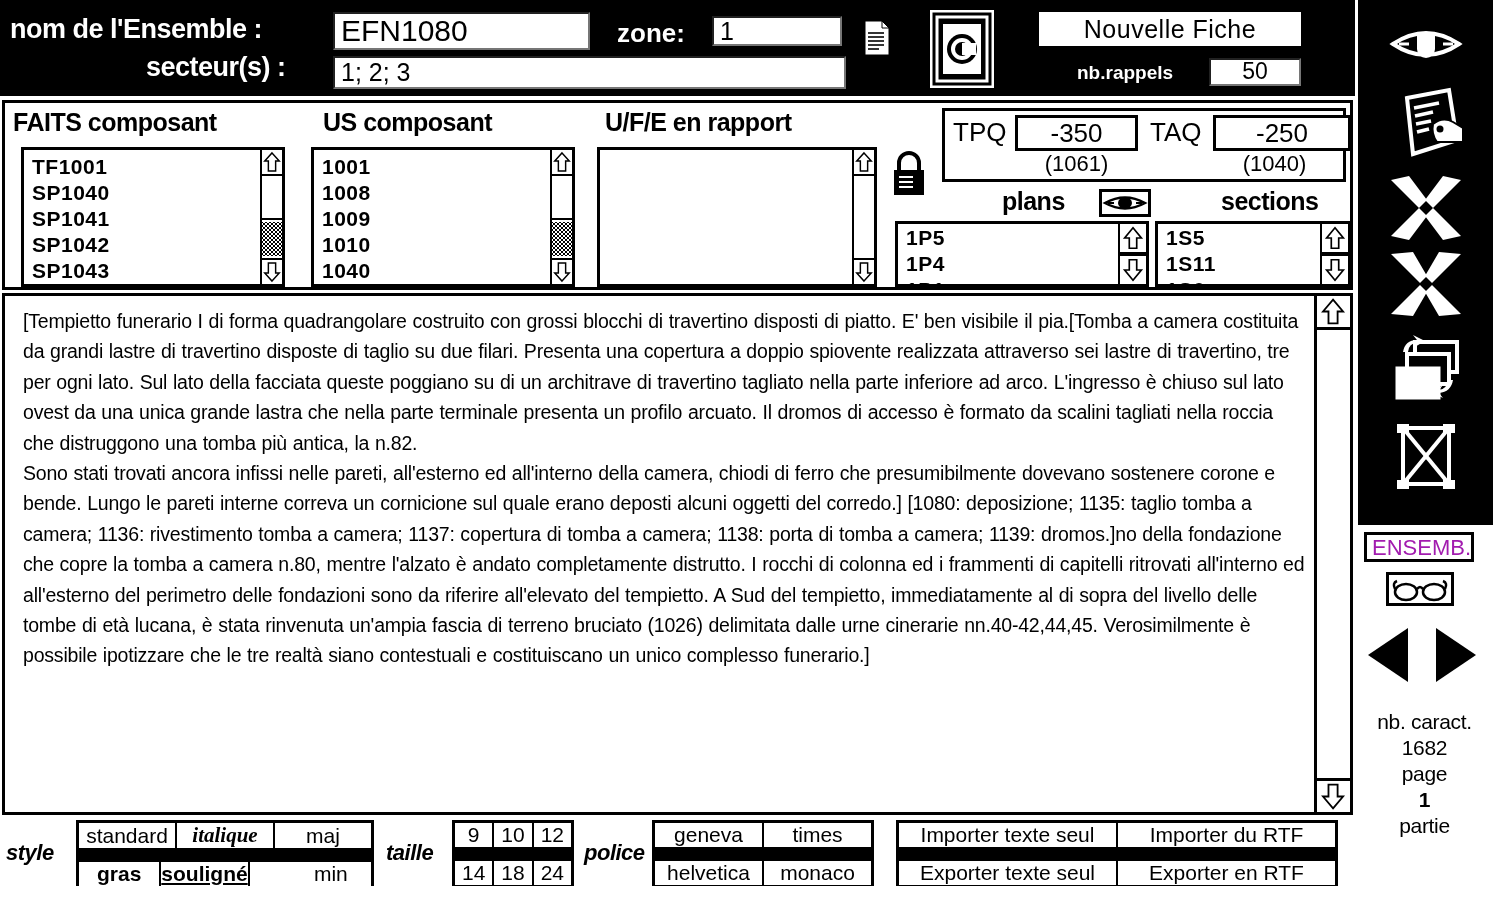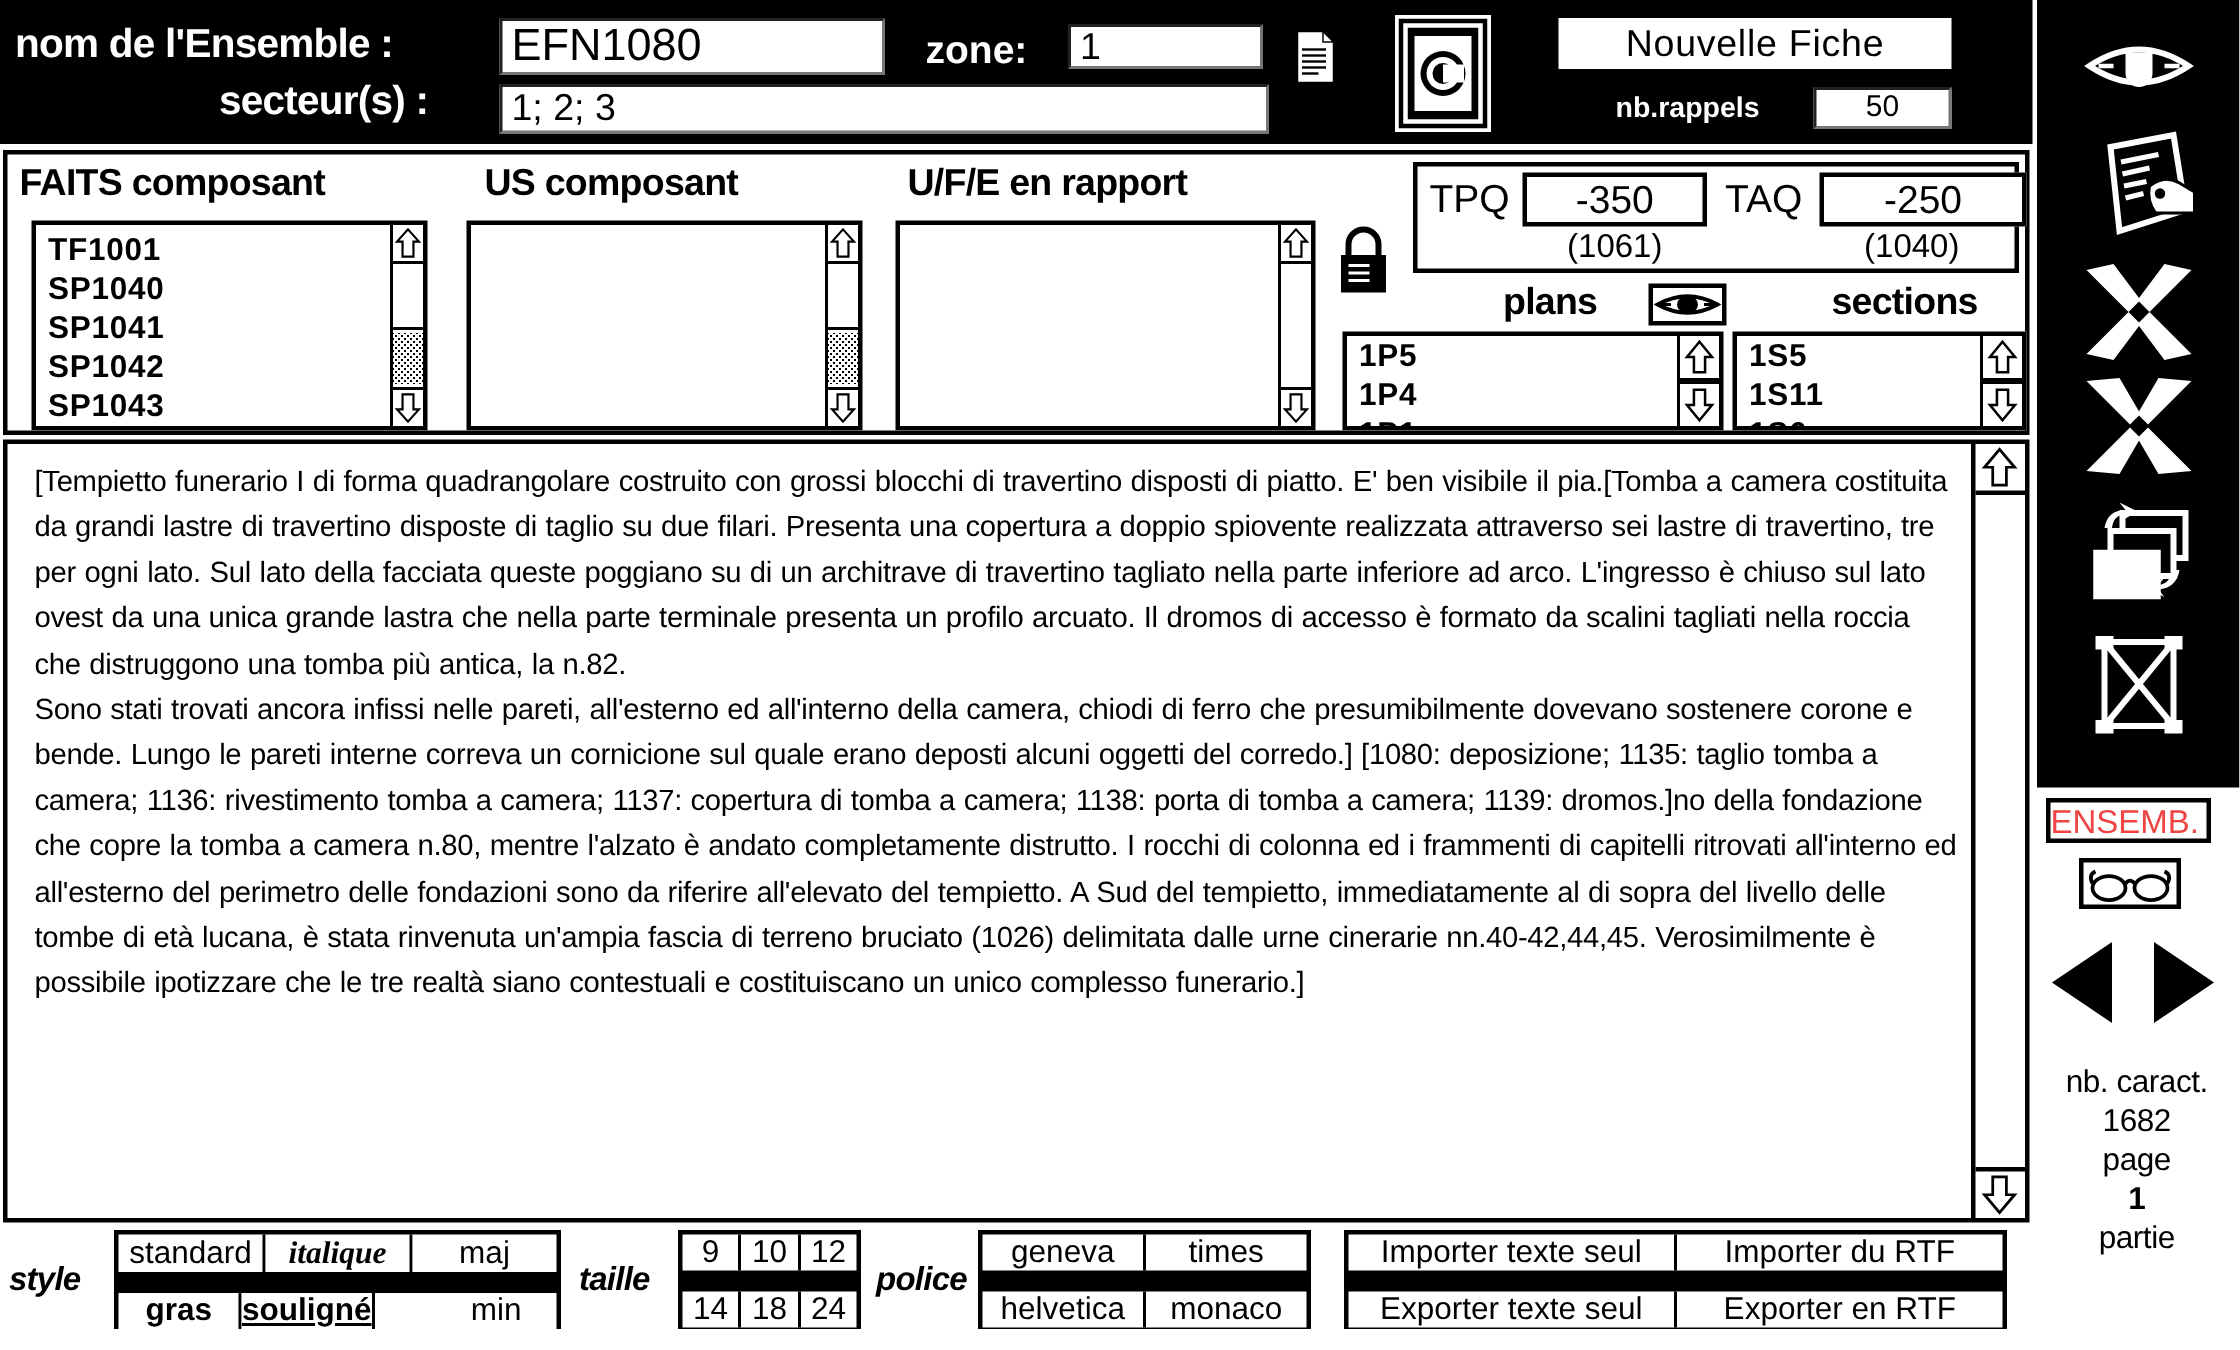--- a/index.html
+++ b/index.html
@@ -36,21 +36,21 @@
   #field-secteurs { left: 333px; top: 56px; width: 513px; height: 33px; font-size: 25px; }
   #field-zone    { left: 712px; top: 16px; width: 130px; height: 30px; font-size: 25px; }
   .hdr-lbl-zone {
     position: absolute; left: 617px; top: 18px;
     font-size: 26px; font-weight: bold; letter-spacing: 0px;
   }
   .hdr-lbl-rappels {
     position: absolute; left: 1077px; top: 62px;
     font-size: 19px; font-weight: bold;
   }
-  #field-rappels { left: 1209px; top: 58px; width: 92px; height: 28px; font-size: 20px; text-align: center; padding-top: 0; }
+  #field-rappels { left: 1209px; top: 58px; width: 92px; height: 28px; font-size: 23px; text-align: center; padding-top: 0; }
 
   
   .doc-icon { position: absolute; left: 864px; top: 20px; width: 26px; height: 36px; }
   
   .cstamp { position: absolute; left: 930px; top: 10px; width: 64px; height: 78px; }
   
   #btn-nouvelle-fiche {
     position: absolute; left: 1039px; top: 12px; width: 262px; height: 34px;
     background: #fff; color: #000; font-size: 25px; text-align: center;
     line-height: 34px; letter-spacing: 0.5px; cursor: pointer;
@@ -166,22 +166,22 @@
   .btnrow .btncell:last-child { border-right: none; }
   .btnrow:first-child { border-bottom: 2px solid #000; }
   .b-bold { font-weight: bold; }
   .b-ital { font-style: italic; font-family: "Liberation Serif", serif; font-weight: bold; }
   .b-und  { text-decoration: underline; font-weight: bold; }
 
   
   .rpanel { position: absolute; left: 1356px; top: 528px; width: 137px; height: 372px; background: #fff; }
   #btn-ensemb {
     position: absolute; left: 8px; top: 4px; width: 110px; height: 30px;
-    border: 3px solid #000; background: #fff; color: #ef4444;
-    font-size: 22px; text-align: left; line-height: 25px; cursor: pointer;
+    border: 3px solid #000; background: #fff; color: #a21caf;
+    font-size: 22px; text-align: right; line-height: 25px; cursor: pointer;
   }
   #btn-glasses {
     position: absolute; left: 30px; top: 44px; width: 68px; height: 34px;
     border: 3px solid #000; background: #fff; cursor: pointer;
   }
   .nav-arrow { position: absolute; top: 98px; width: 44px; height: 58px; cursor: pointer; }
   #nav-prev { left: 10px; }
   #nav-next { left: 78px; }
   .rstat { position: absolute; width: 100%; text-align: center; font-size: 21px; letter-spacing: -0.3px; }
 </style>
@@ -316,20 +316,27 @@
         <div class="arrow dn">
             <svg viewBox="0 0 22 26">
               <path d="M11 23 L19 14 H15 V3 H7 V14 H3 Z" fill="#fff" stroke="#000" stroke-width="1.6"></path>
             </svg>
           </div>
       </div>
     </div>
 
     <span class="panel-title" style="left:318px;top:5px">US composant</span>
     <div class="listbox" style="left:306px;top:44px;width:264px;height:140px">
+      <div class="items">
+          <div>1001</div>
+          <div>1008</div>
+          <div>1009</div>
+          <div>1010</div>
+          <div>1040</div>
+        </div>
       <div class="sb">
         <div class="arrow up">
             <svg viewBox="0 0 22 26">
               <path d="M11 3 L19 12 H15 V23 H7 V12 H3 Z" fill="#fff" stroke="#000" stroke-width="1.6"></path>
             </svg>
           </div>
         <div class="thumb" style="top:26px;height:44px;border-bottom:2px solid #000"></div>
         <div class="track-dots" style="top:72px;bottom:28px"></div>
         <div class="arrow dn">
             <svg viewBox="0 0 22 26">

